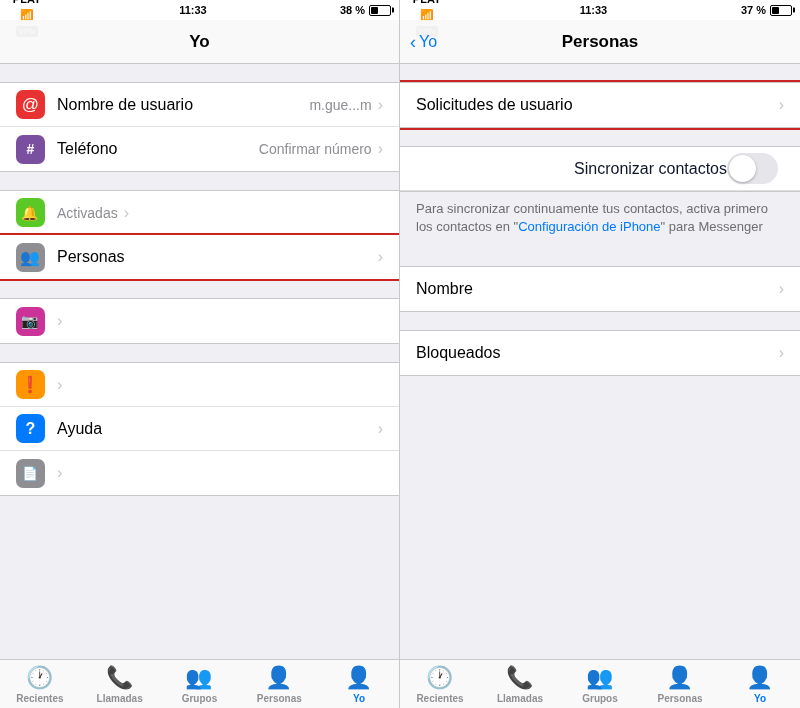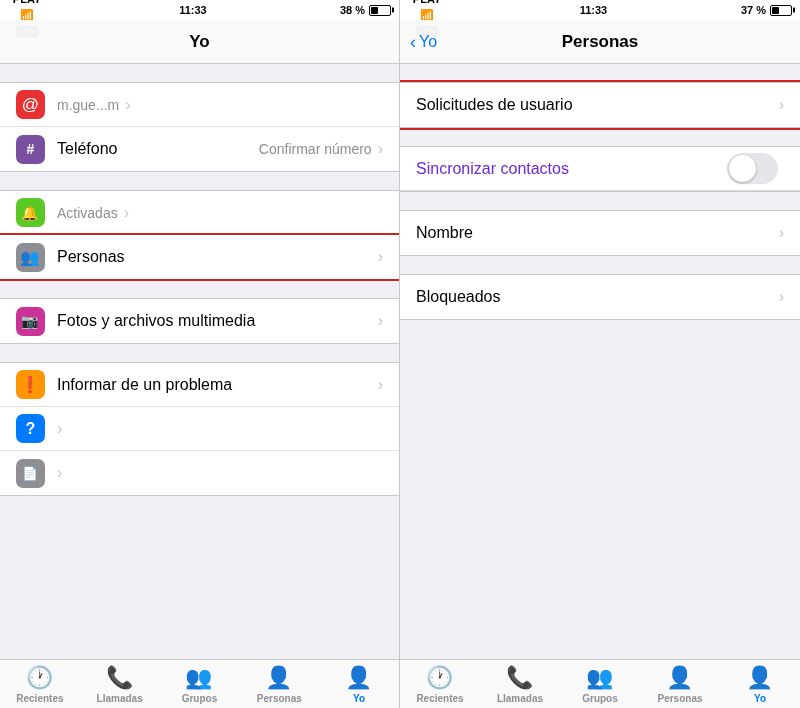--- a/index.html
+++ b/index.html
@@ -195,22 +195,23 @@
     .sync-row {
       display: flex;
       align-items: center;
       padding: 0 16px;
       height: 44px;
       border-bottom: 1px solid #e0e0e0;
       background: white;
     }
     .sync-label {
       font-size: 16px;
-      color: #6d28d9;
+      color: #0f172a;
       flex: 1;
+      text-align: right;
     }
   </style>
 </head>
 <body>
 
 <div class="phone-screen left">
 
   <div class="status-bar">
     <div class="status-left">
       <div class="status-dots">
@@ -236,20 +237,21 @@
   <div class="nav-bar">
     <span class="nav-title">Yo</span>
   </div>
 
   <div class="content">
     <div class="section-gap"></div>
 
     <div class="section-group">
       <div class="settings-row">
         <div class="row-icon red">@</div>
+        <span class="row-label">Nombre de usuario</span>
         <span class="row-value">m.gue...m</span>
         <span class="row-chevron">›</span>
       </div>
       <div class="settings-row">
         <div class="row-icon purple" style="font-size:14px;font-weight:bold;">#</div>
         <span class="row-label">Teléfono</span>
         <span class="row-value">Confirmar número</span>
         <span class="row-chevron">›</span>
       </div>
     </div>
@@ -267,35 +269,34 @@
         <span class="row-label">Personas</span>
         <span class="row-chevron">›</span>
       </div>
     </div>
 
     <div class="section-gap"></div>
 
     <div class="section-group">
       <div class="settings-row">
         <div class="row-icon camera" style="font-size:14px;">📷</div>
-        <span class="row-label">Fotos y archivos multimedia</span>
         <span class="row-chevron">›</span>
       </div>
     </div>
 
     <div class="section-gap"></div>
 
     <div class="section-group">
       <div class="settings-row">
         <div class="row-icon orange" style="font-size:16px;">❗</div>
-        <span class="row-label">Informar de un problema</span>
         <span class="row-chevron">›</span>
       </div>
       <div class="settings-row">
         <div class="row-icon blue-q" style="font-size:16px; font-weight:bold;">?</div>
+        <span class="row-label">Ayuda</span>
         <span class="row-chevron">›</span>
       </div>
       <div class="settings-row" style="border-bottom:none;">
         <div class="row-icon gray" style="font-size:13px;">📄</div>
         <span class="row-chevron">›</span>
       </div>
     </div>
   </div>
 
   <div class="tab-bar">
@@ -368,20 +369,23 @@
 
     <div class="section-group">
       <div class="sync-row">
         <span class="sync-label">Sincronizar contactos</span>
         <div class="toggle">
           <div class="toggle-knob"></div>
         </div>
       </div>
     </div>
 
+    <div class="description-row">
+      <span>Para sincronizar continuamente tus contactos, activa primero los contactos en "</span><a>Configuración de iPhone</a><span>" para Messenger</span>
+    </div>
 
     <div class="section-gap"></div>
 
     <div class="section-group">
       <div class="settings-row" style="border-bottom:none;">
         <span class="row-label">Nombre</span>
         <span class="row-chevron">›</span>
       </div>
     </div>
 

